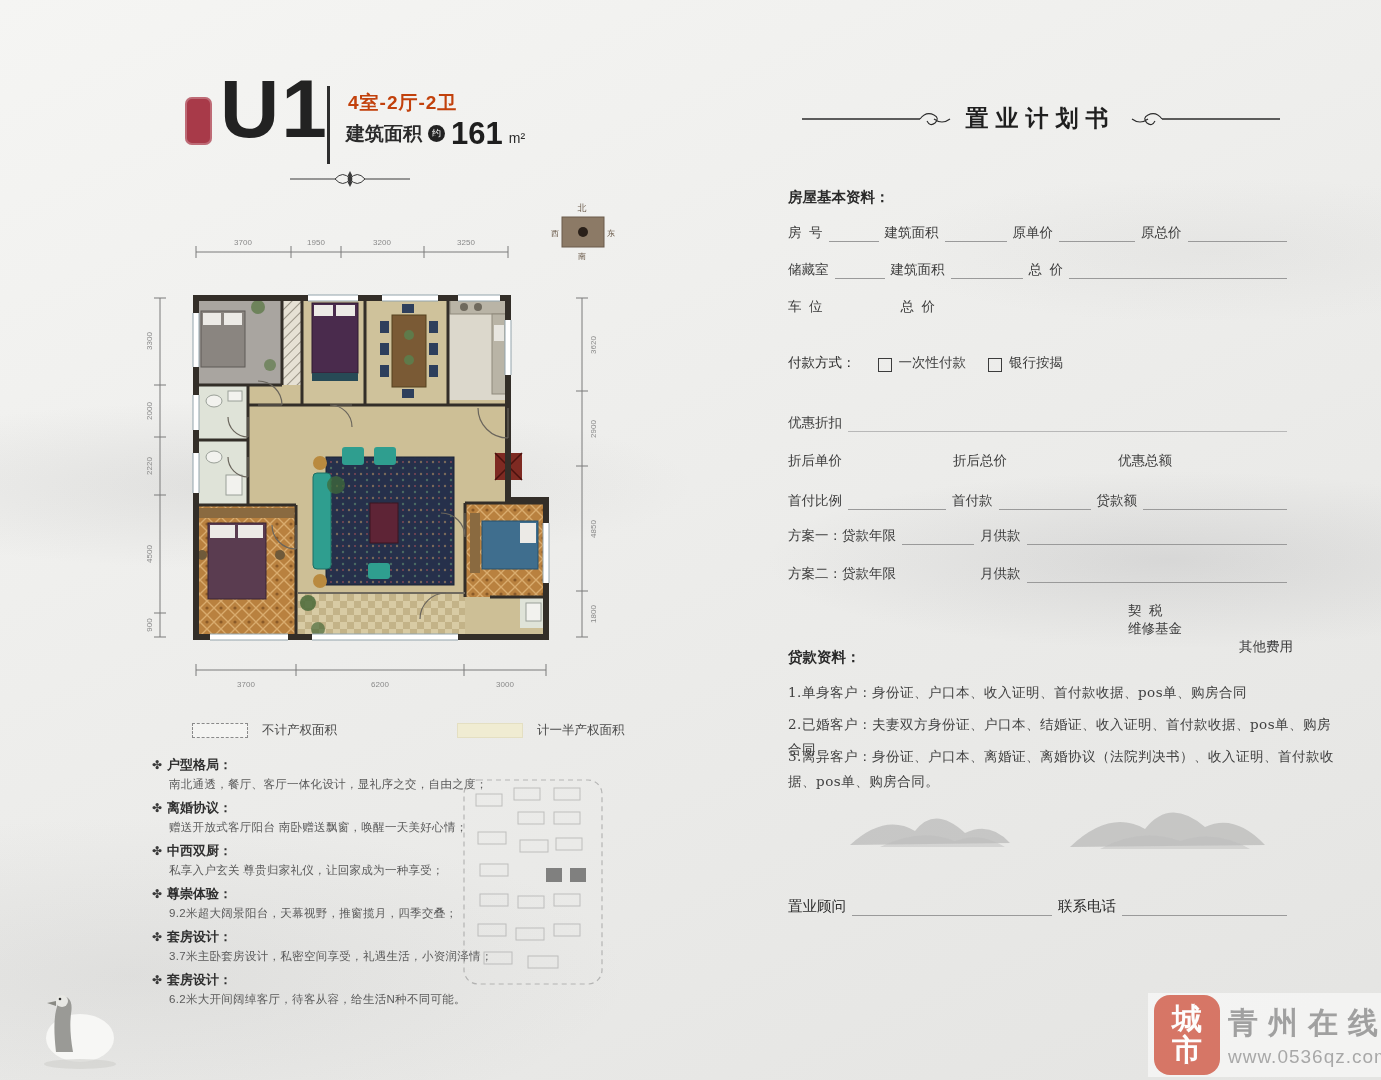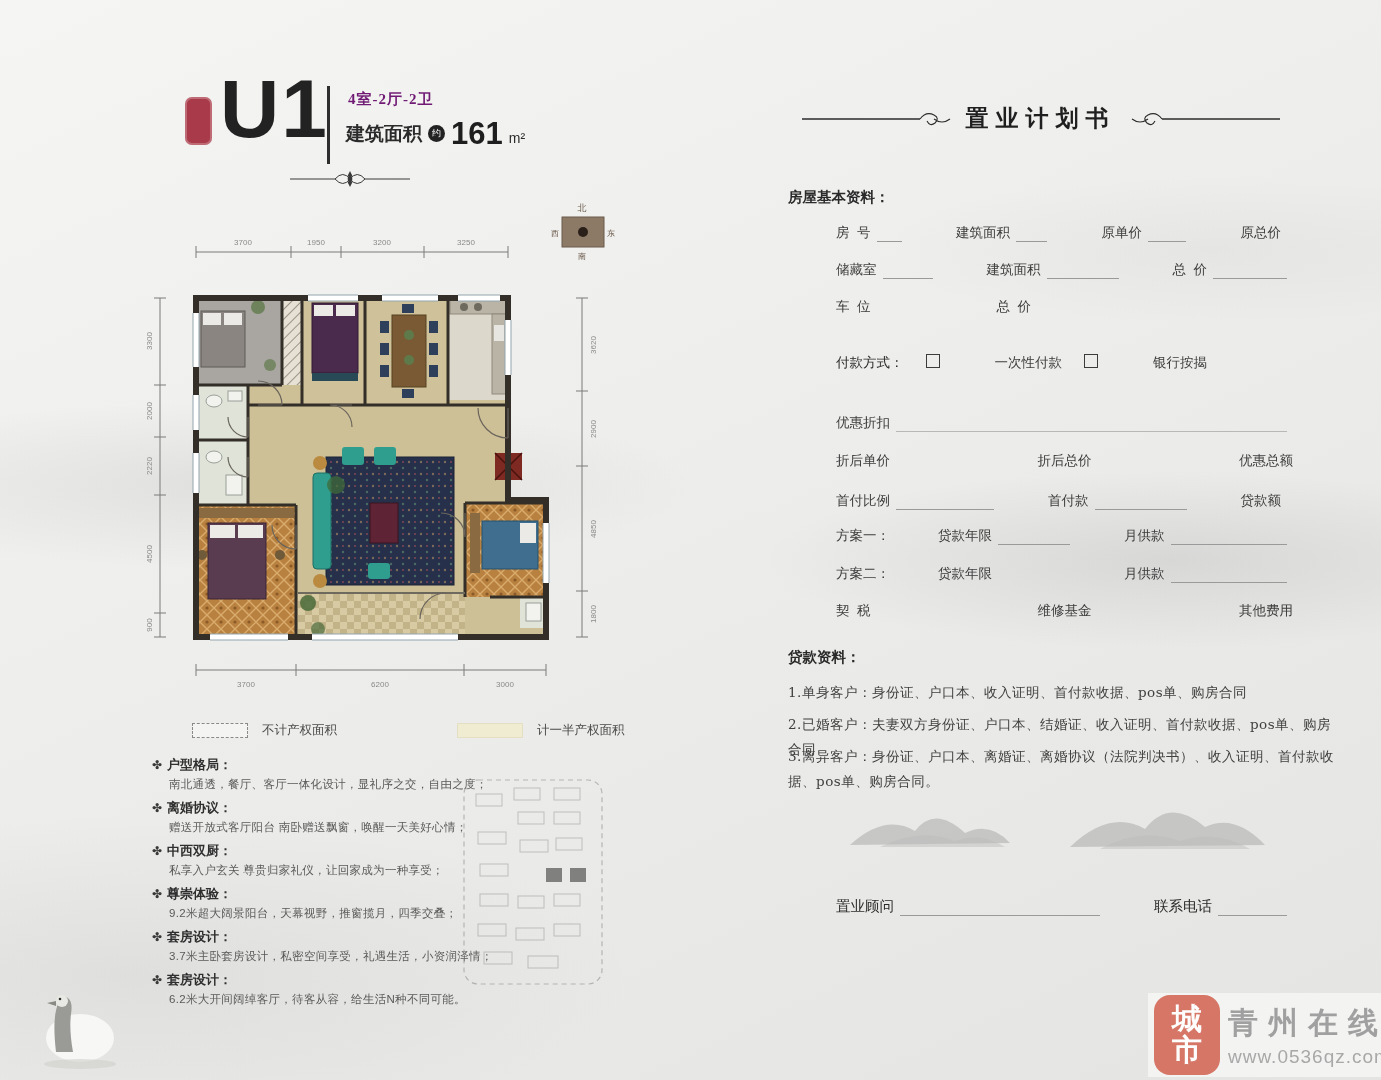--- a/index.html
+++ b/index.html
@@ -11,21 +11,21 @@
   }
   .abs { position:absolute; }
   .mist { position:absolute; pointer-events:none; }
 
   
   .seal { width:27px; height:48px; background:#a83a49; border-radius:7px;
           box-shadow:inset 0 0 0 2px rgba(255,255,255,.25); }
   .unit-title { font-size:82px; font-weight:bold; letter-spacing:2px; color:#222;
                 line-height:1; font-family:"Liberation Sans",sans-serif; }
   .vdiv { width:3px; background:#2e2e2e; }
-  .spec-line { font-size:15px; font-weight:bold; color:#701a75; letter-spacing:1px;font-family:Liberation Serif, serif; }
+  .spec-line { font-size:19px; font-weight:bold; color:#c2410c; letter-spacing:1px; }
   .area-line { display:flex; align-items:center; gap:6px; }
   .area-label { font-size:19px; font-weight:bold; color:#2b2b2b; }
   .approx-circle { width:17px; height:17px; background:#222; color:#fff; border-radius:50%;
                    font-size:9px; display:flex; align-items:center; justify-content:center; }
   .area-value { font-size:31px; font-weight:bold; color:#1e1e1e; line-height:1;text-align:right; }
   .area-unit { font-size:14px; color:#2b2b2b; margin-top:8px; }
 
   
   .legend-row { display:flex; align-items:center; gap:14px; font-size:12.5px; color:#4a4a4a; }
   .legend-box-dashed { width:56px; height:15px; border:1px dashed #8a8a8a; background:#f4f4f2; }
@@ -36,21 +36,21 @@
   .feature { margin-bottom:7px; }
   .feature-title { font-size:13px; font-weight:bold; color:#2f2f2f; display:flex; align-items:center; gap:5px; }
   .flower { color:#3a3a3a; font-size:12px; }
   .feature-desc { font-size:11.5px; color:#5a5a5a; margin:3px 0 0 17px; letter-spacing:.3px; }
 
   
   .form-title-row { display:flex; align-items:center; justify-content:center; gap:14px; width:505px; }
   .form-title { font-size:23px; font-weight:bold; letter-spacing:7px; color:#1f1f1f; }
   .frow { position:absolute; left:788px; width:505px; display:flex; align-items:flex-end;
           font-size:13.5px; color:#3c3c3c; }
-  .frow .lbl { white-space:pre; font-weight:500;margin-left:48px; }
+  .frow .lbl { white-space:pre; font-weight:500; }
   .fline { border-bottom:1px solid #9a9a9a; height:15px; margin:0 6px; }
   .grow { flex:1; }
   .sect-title { font-size:14.5px; font-weight:bold; color:#2a2a2a; }
   .chk { width:14px; height:14px; border:1.5px solid #3c3c3c; display:inline-block;
          margin:0 7px 0 22px; background:transparent; }
   .loan-item { font-family:"DejaVu Serif","Liberation Serif",serif; font-size:13.5px;
                color:#3f3f3f; letter-spacing:.5px; line-height:1.85; }
   .disclaimer { font-size:9px; color:#979797; line-height:2.05; text-align:justify;
                 letter-spacing:.2px; filter:blur(.2px); }
 
@@ -383,21 +383,21 @@
     <span class="fline" style="width:72px;"></span>
   <span class="lbl">总  价</span>
     <span class="fline grow"></span>
 </div>
 <div class="frow" style="top:298px;">
   <span class="lbl">车  位</span>
   <span style="width:78px;"></span>
   <span class="lbl">总  价</span>
 </div>
 
-<div class="frow" style="top:354px; align-items:flex-start;">
+<div class="frow" style="top:354px; align-items:flex-end;">
   <span class="lbl sect-title" style="font-size:13.5px;">付款方式：</span>
   <span class="chk"></span>
   <span class="lbl">一次性付款</span>
   <span class="chk"></span>
   <span class="lbl">银行按揭</span>
 </div>
 
 <div class="frow" style="top:414px;">
   <span class="lbl">优惠折扣</span>
   <span class="fline grow" style="border-color:#b8b8b8;"></span>
@@ -426,21 +426,21 @@
     <span class="fline grow"></span>
 </div>
 <div class="frow" style="top:565px;">
   <span class="lbl">方案二：</span>
   <span class="lbl">贷款年限</span>
   <span style="width:84px;"></span>
   <span class="lbl">月供款</span>
     <span class="fline grow"></span>
 </div>
 
-<div class="frow" style="top:602px;">
+<div class="frow" style="top:602px;flex-direction:column;">
   <span class="lbl" style="width:165px;">契  税</span>
   <span class="lbl" style="width:165px;">维修基金</span>
   <span class="lbl">其他费用</span>
 </div>
 
 <div class="abs sect-title" style="left:788px; top:648px;">贷款资料：</div>
 <div class="abs loan-item" style="left:788px; top:680px; width:548px;">1.单身客户：身份证、户口本、收入证明、首付款收据、pos单、购房合同</div>
 <div class="abs loan-item" style="left:788px; top:712px; width:548px;">2.已婚客户：夫妻双方身份证、户口本、结婚证、收入证明、首付款收据、pos单、购房合同</div>
 <div class="abs loan-item" style="left:788px; top:744px; width:548px;">3.离异客户：身份证、户口本、离婚证、离婚协议（法院判决书）、收入证明、首付款收据、pos单、购房合同。</div>
 

